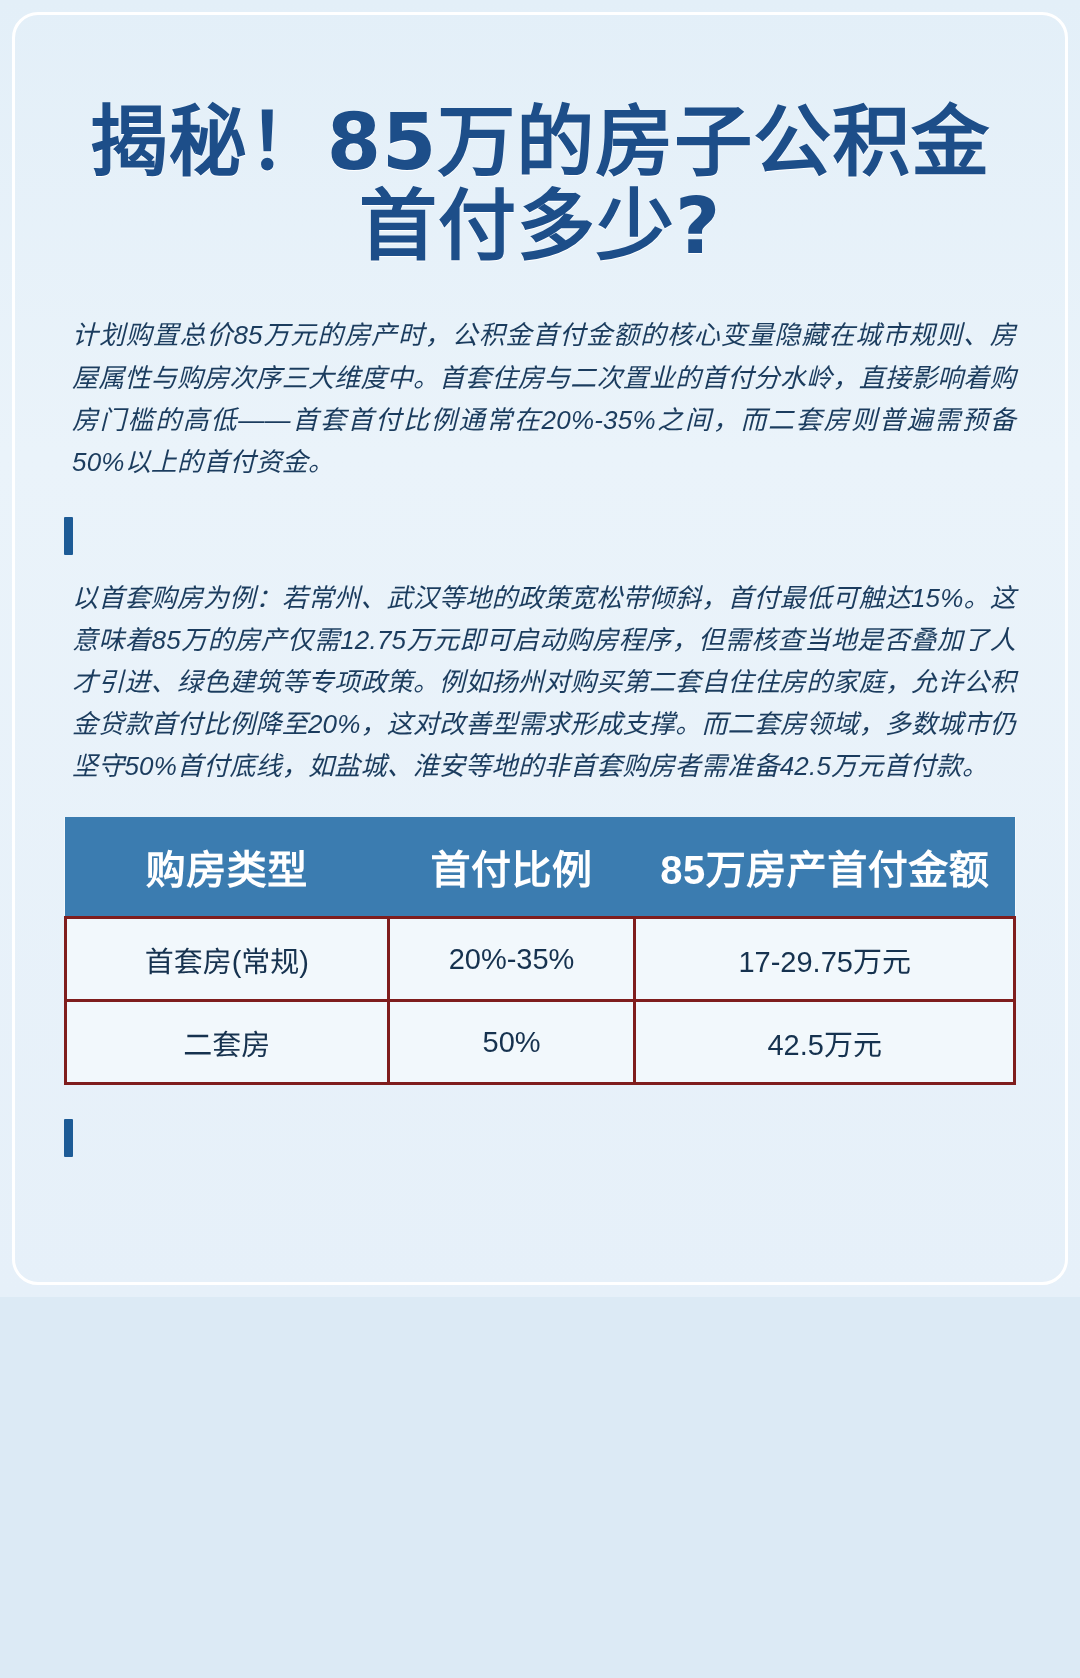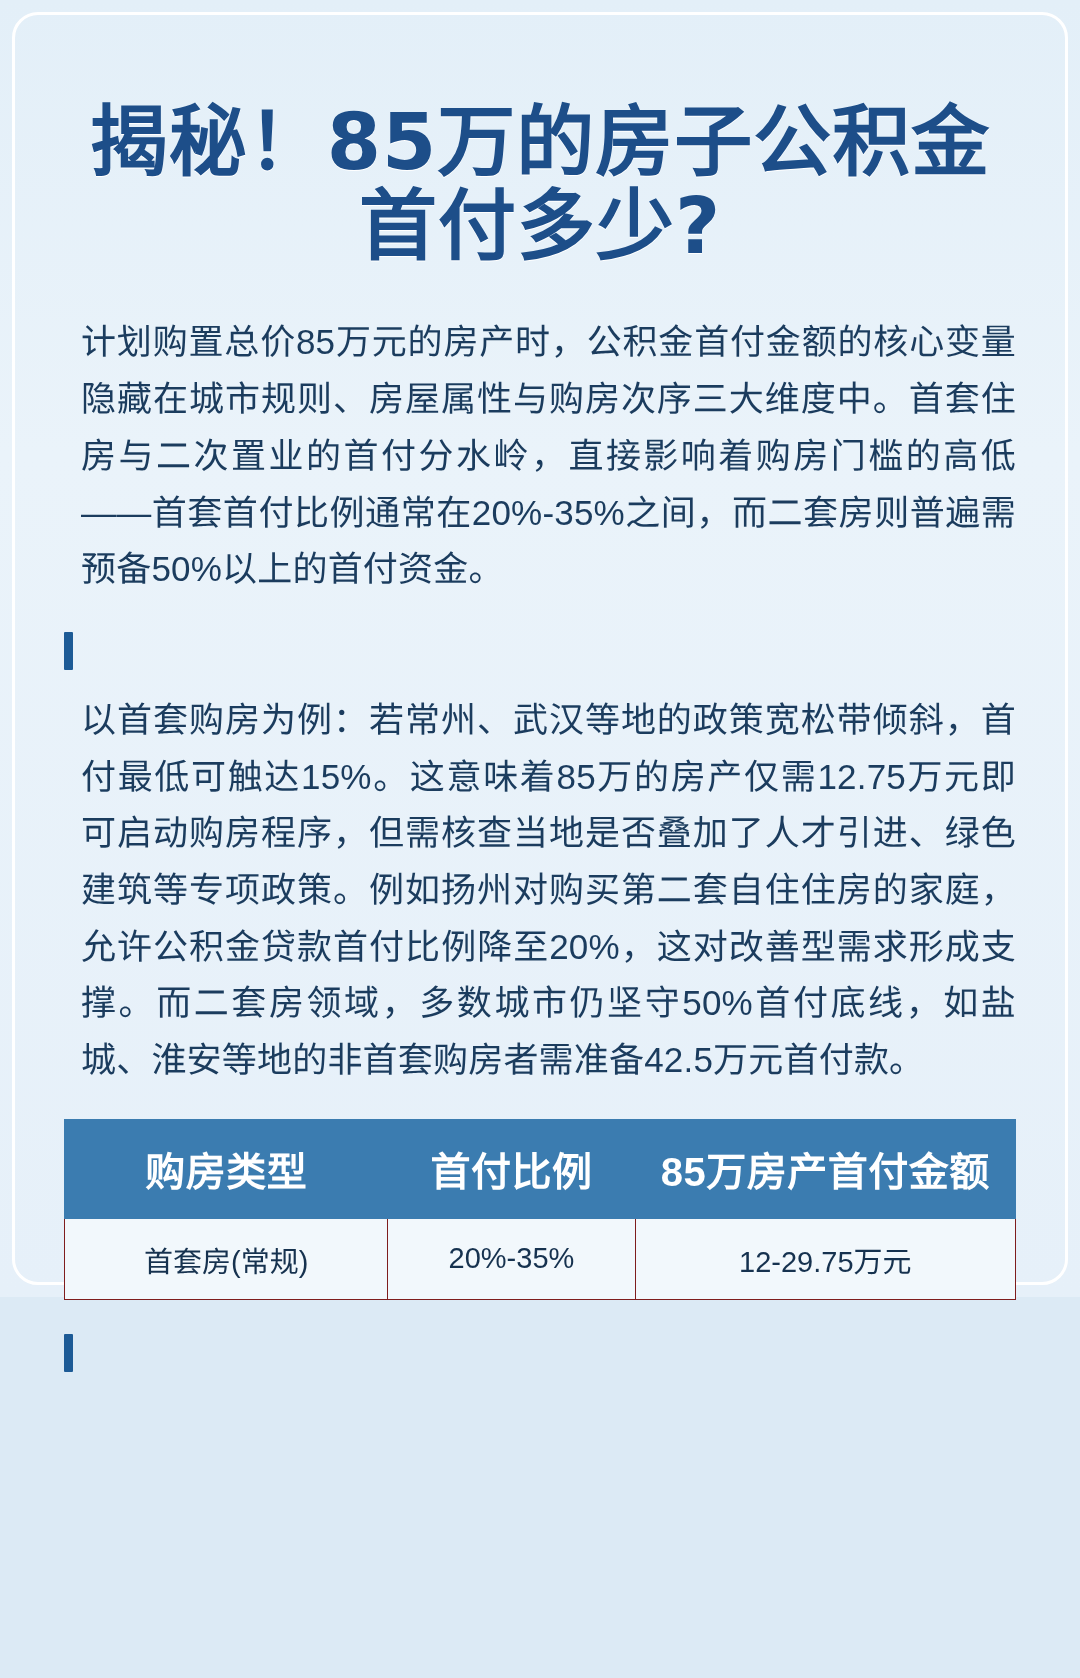--- a/index.html
+++ b/index.html
@@ -45,26 +45,27 @@
     line-height: 1.08;
     letter-spacing: 1px;
     color: #1d4e89;
     font-weight: 900;
     margin: 0 0 46px 0;
     text-align: center;
     font-family: "DejaVu Sans", "Liberation Sans", sans-serif;
     text-shadow: 0 1px 0 #ffffff;
   }
   p.para {
-    font-size: 35px;
+    font-size: 26px;
     line-height: 1.62;
     color: #1b3c5e;
-    margin: 0 0 30px 17px;
+    margin: 0 0 30px 8px;
     text-align: justify;
     letter-spacing: 0.2px;
+    font-style: italic;
   }
   .section-head {
     display: flex;
     align-items: center;
     margin: 34px 0 22px 0;
   }
   .section-bar {
     width: 9px;
     height: 38px;
     background: #1d5b96;
@@ -90,21 +91,21 @@
     background: #3b7cb0;
     color: #ffffff;
     font-weight: 700;
     font-size: 40px;
     padding: 20px 8px;
     border: 1px solid #3b7cb0;
     text-align: center;
     letter-spacing: 0.5px;
   }
   table.data-table tbody td {
-    border: 1px solid #7f1d1d;
+    border: 3px solid #7f1d1d;
     padding: 19px 8px;
     text-align: center;
     color: #16324f;
     background: #f2f8fc;
   }
   table.data-table tbody tr td:first-child { width: 34%; }
   table.data-table tbody tr td:nth-child(2) { width: 26%; }
 </style>
 </head>
 <body>
@@ -127,21 +128,26 @@
         <tr>
           <th>购房类型</th>
           <th>首付比例</th>
           <th>85万房产首付金额</th>
         </tr>
       </thead>
       <tbody>
         <tr>
           <td>首套房(常规)</td>
           <td>20%-35%</td>
-          <td>12-29.75万元</td>
+          <td>17-29.75万元</td>
+        </tr>
+        <tr>
+          <td>二套房</td>
+          <td>50%</td>
+          <td>42.5万元</td>
         </tr>
       </tbody>
     </table>
 
     <div class="section-head">
       <span class="section-bar"></span>
     </div>
 
 
   </div>

